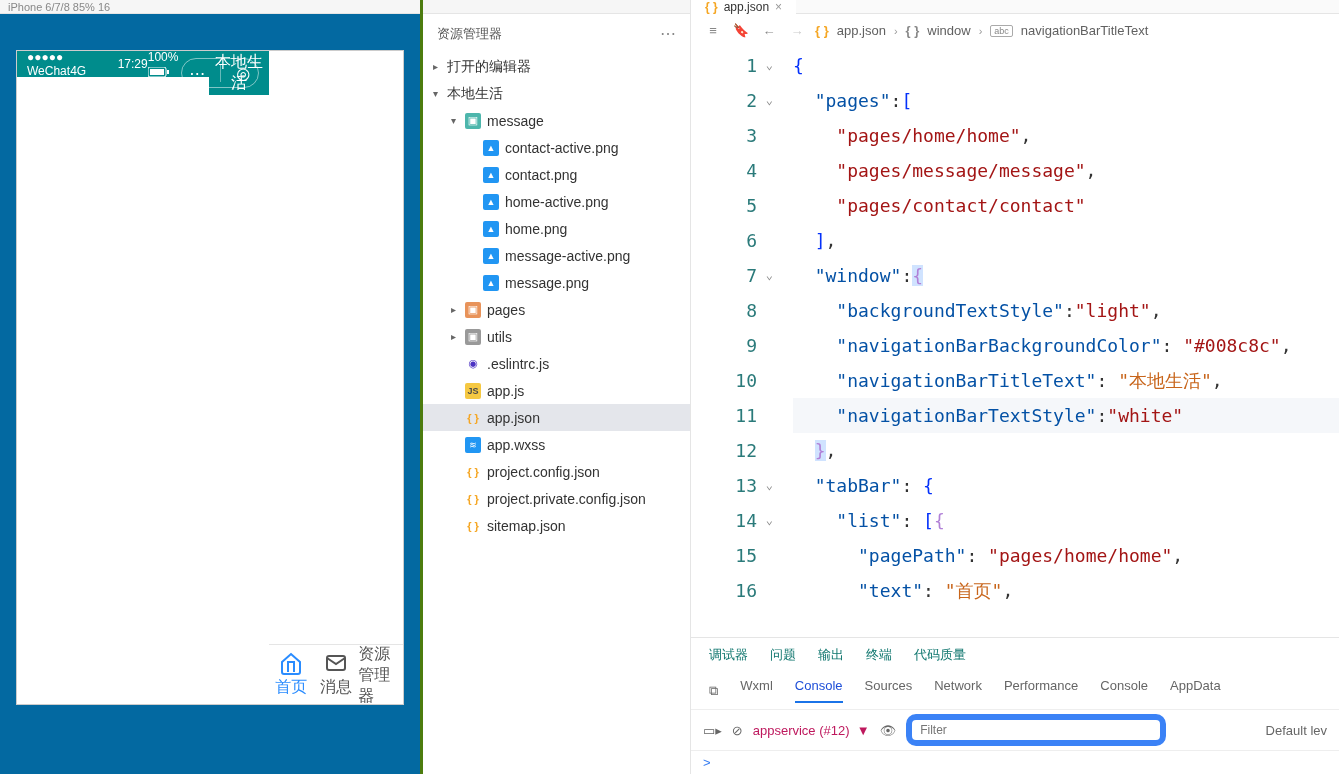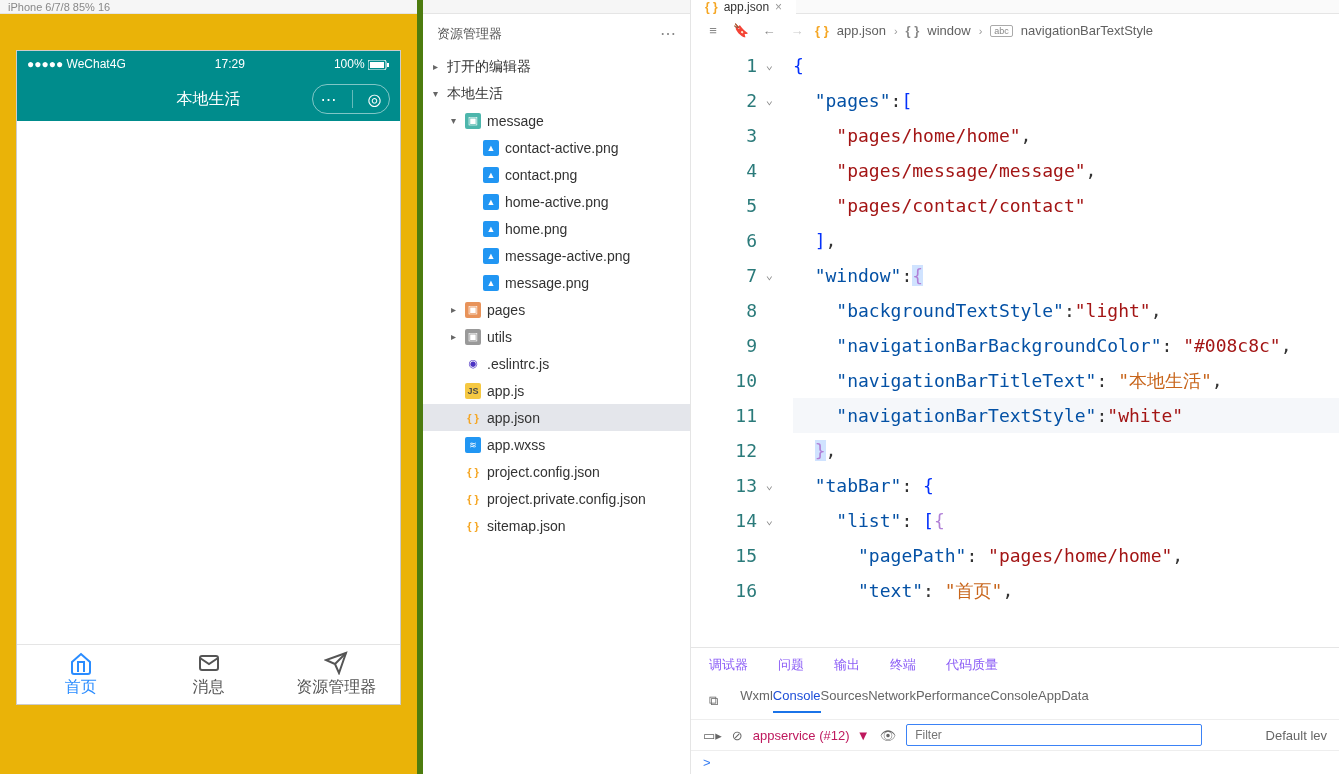--- a/index.html
+++ b/index.html
@@ -1,20 +1,20 @@
 <!DOCTYPE html>
 <html><head>
 <meta charset="utf-8">
 <style>
 *{box-sizing:border-box;margin:0;padding:0}
 body{font-family:-apple-system,"Segoe UI","Microsoft YaHei",sans-serif;font-size:13px;color:#333;overflow:hidden}
 .app{display:flex;width:1339px;height:774px;background:#fff}
-.sim{width:423px;border-right:6px solid #4d7c0f;display:flex;flex-direction:column;background:#eab308}
+.sim{width:423px;border-right:3px solid #4d7c0f;display:flex;flex-direction:column;background:#0369a1}
 .sim-top{height:14px;background:#f6f6f6;border-bottom:1px solid #e5e5e5;display:flex;align-items:center;padding:0 8px;font-size:11px;color:#888}
-.phone{margin:36px 16px 0;border:1px solid #ccc;background:#fff;display:flex;flex-direction:column}
+.phone{margin:36px 16px 0;border:1px solid #ccc;background:#fff;display:flex;flex-direction:row}
 .statusbar{background:#008c8c;color:#fff;display:flex;justify-content:space-between;align-items:center;height:26px;padding:0 10px;font-size:12px}
 .navbar{background:#008c8c;color:#fff;height:44px;display:flex;align-items:center;position:relative}
 .navtitle{flex:1;text-align:center;font-size:16px;font-weight:500}
 .capsule{position:absolute;right:10px;display:flex;align-items:center;border:1px solid rgba(255,255,255,.5);border-radius:20px;height:30px;width:78px;justify-content:space-around}
 .capsule span{color:#fff;font-size:16px}
 .capsule .div{width:1px;height:18px;background:rgba(255,255,255,.4)}
 .tabbar{margin-top:auto;border-top:1px solid #e5e5e5;height:60px;display:flex}
 .tab{flex:1;display:flex;flex-direction:column;align-items:center;justify-content:center;font-size:16px;color:#555}
 .tab.active{color:#2a8cff}
 .tab svg{width:24px;height:24px;margin-bottom:2px}
@@ -43,25 +43,25 @@
 .crumbs .sep{color:#999;font-size:11px}
 .code{flex:1;display:flex;font-family:Consolas,Menlo,monospace;font-size:18px;overflow:hidden;line-height:35px}
 .gutter{width:90px;text-align:right;color:#2a7a7a;padding-right:24px;position:relative}
 .gnum{position:relative}
 .gfold{position:absolute;right:-16px;top:0;color:#888;font-size:12px;cursor:pointer}
 .codetext{flex:1;white-space:pre;color:#333;padding-left:12px}
 .line{height:35px}
 .line.hl{background:#f5f7fa}
 .k{color:#0451a5}.s{color:#a31515}.s2{color:#c8651b}.p{color:#333}.br{color:#0431fa}.brp{color:#b180d7}.sel-bg{background:#d0e3ff}
 .devtools{border-top:1px solid #e5e5e5;display:flex;flex-direction:column;font-size:13px}
-.dttabs{display:flex;gap:30px;padding:8px 18px;color:#8b5cf6}
+.dttabs{display:flex;gap:22px;padding:8px 18px;color:#0f766e}
 .dttabs2{display:flex;gap:22px;padding:6px 18px;color:#666;align-items:center}
 .dttabs2 .active{color:#1d4ed8;border-bottom:2px solid #1a73e8;padding-bottom:8px}
 .dtbar{display:flex;align-items:center;gap:10px;padding:4px 12px;border-top:1px solid #eee;border-bottom:1px solid #eee;color:#666}
-.dtbar input{border:1px solid #3b82f6;padding:3px 8px;font-size:12px;width:296px;border-radius:2px}
+.dtbar input{border:6px solid #3b82f6;padding:3px 8px;font-size:12px;width:260px;border-radius:10px}
 .dtprompt{padding:4px 12px;color:#367cf1}
 .sel-txt{color:#be185d}
 </style>
 </head>
 <body>
 
 <div class="app">
 
   <div class="sim">
     <div class="sim-top">
@@ -174,21 +174,21 @@
       <span class="ic">🔖</span>
       <span class="ic">←</span>
       <span class="ic" style="color:#ccc">→</span>
       <span class="ico-json">{ }</span>
       <span>app.json</span>
       <span class="sep">›</span>
       <span class="ico-json" style="color:#888">{ }</span>
       <span>window</span>
       <span class="sep">›</span>
       <span style="color:#888;border:1px solid #aaa;padding:0 3px;font-size:9px;border-radius:2px">abc</span>
-      <span>navigationBarTextStyle</span>
+      <span>navigationBarTitleText</span>
     </div>
     <div class="code">
       <div class="gutter" id="gutter">
           <div class="gnum">1<span class="gfold">⌄</span></div>
           <div class="gnum">2<span class="gfold">⌄</span></div>
           <div class="gnum">3</div>
           <div class="gnum">4</div>
           <div class="gnum">5</div>
           <div class="gnum">6</div>
           <div class="gnum">7<span class="gfold">⌄</span></div>
@@ -208,21 +208,21 @@
     <div class="devtools">
       <div class="dttabs" id="dtt1">
           <span>调试器</span>
           <span>问题</span>
           <span>输出</span>
           <span>终端</span>
           <span>代码质量</span>
         </div>
       <div class="dttabs2">
         <span>⧉</span>
-        <span id="dtt2" style="display:flex;">
+        <span id="dtt2" style="display:flex;gap:22px">
             <span>Wxml</span>
             <span class="active">Console</span>
             <span>Sources</span>
             <span>Network</span>
             <span>Performance</span>
             <span>Console</span>
             <span>AppData</span>
           </span>
       </div>
       <div class="dtbar">

